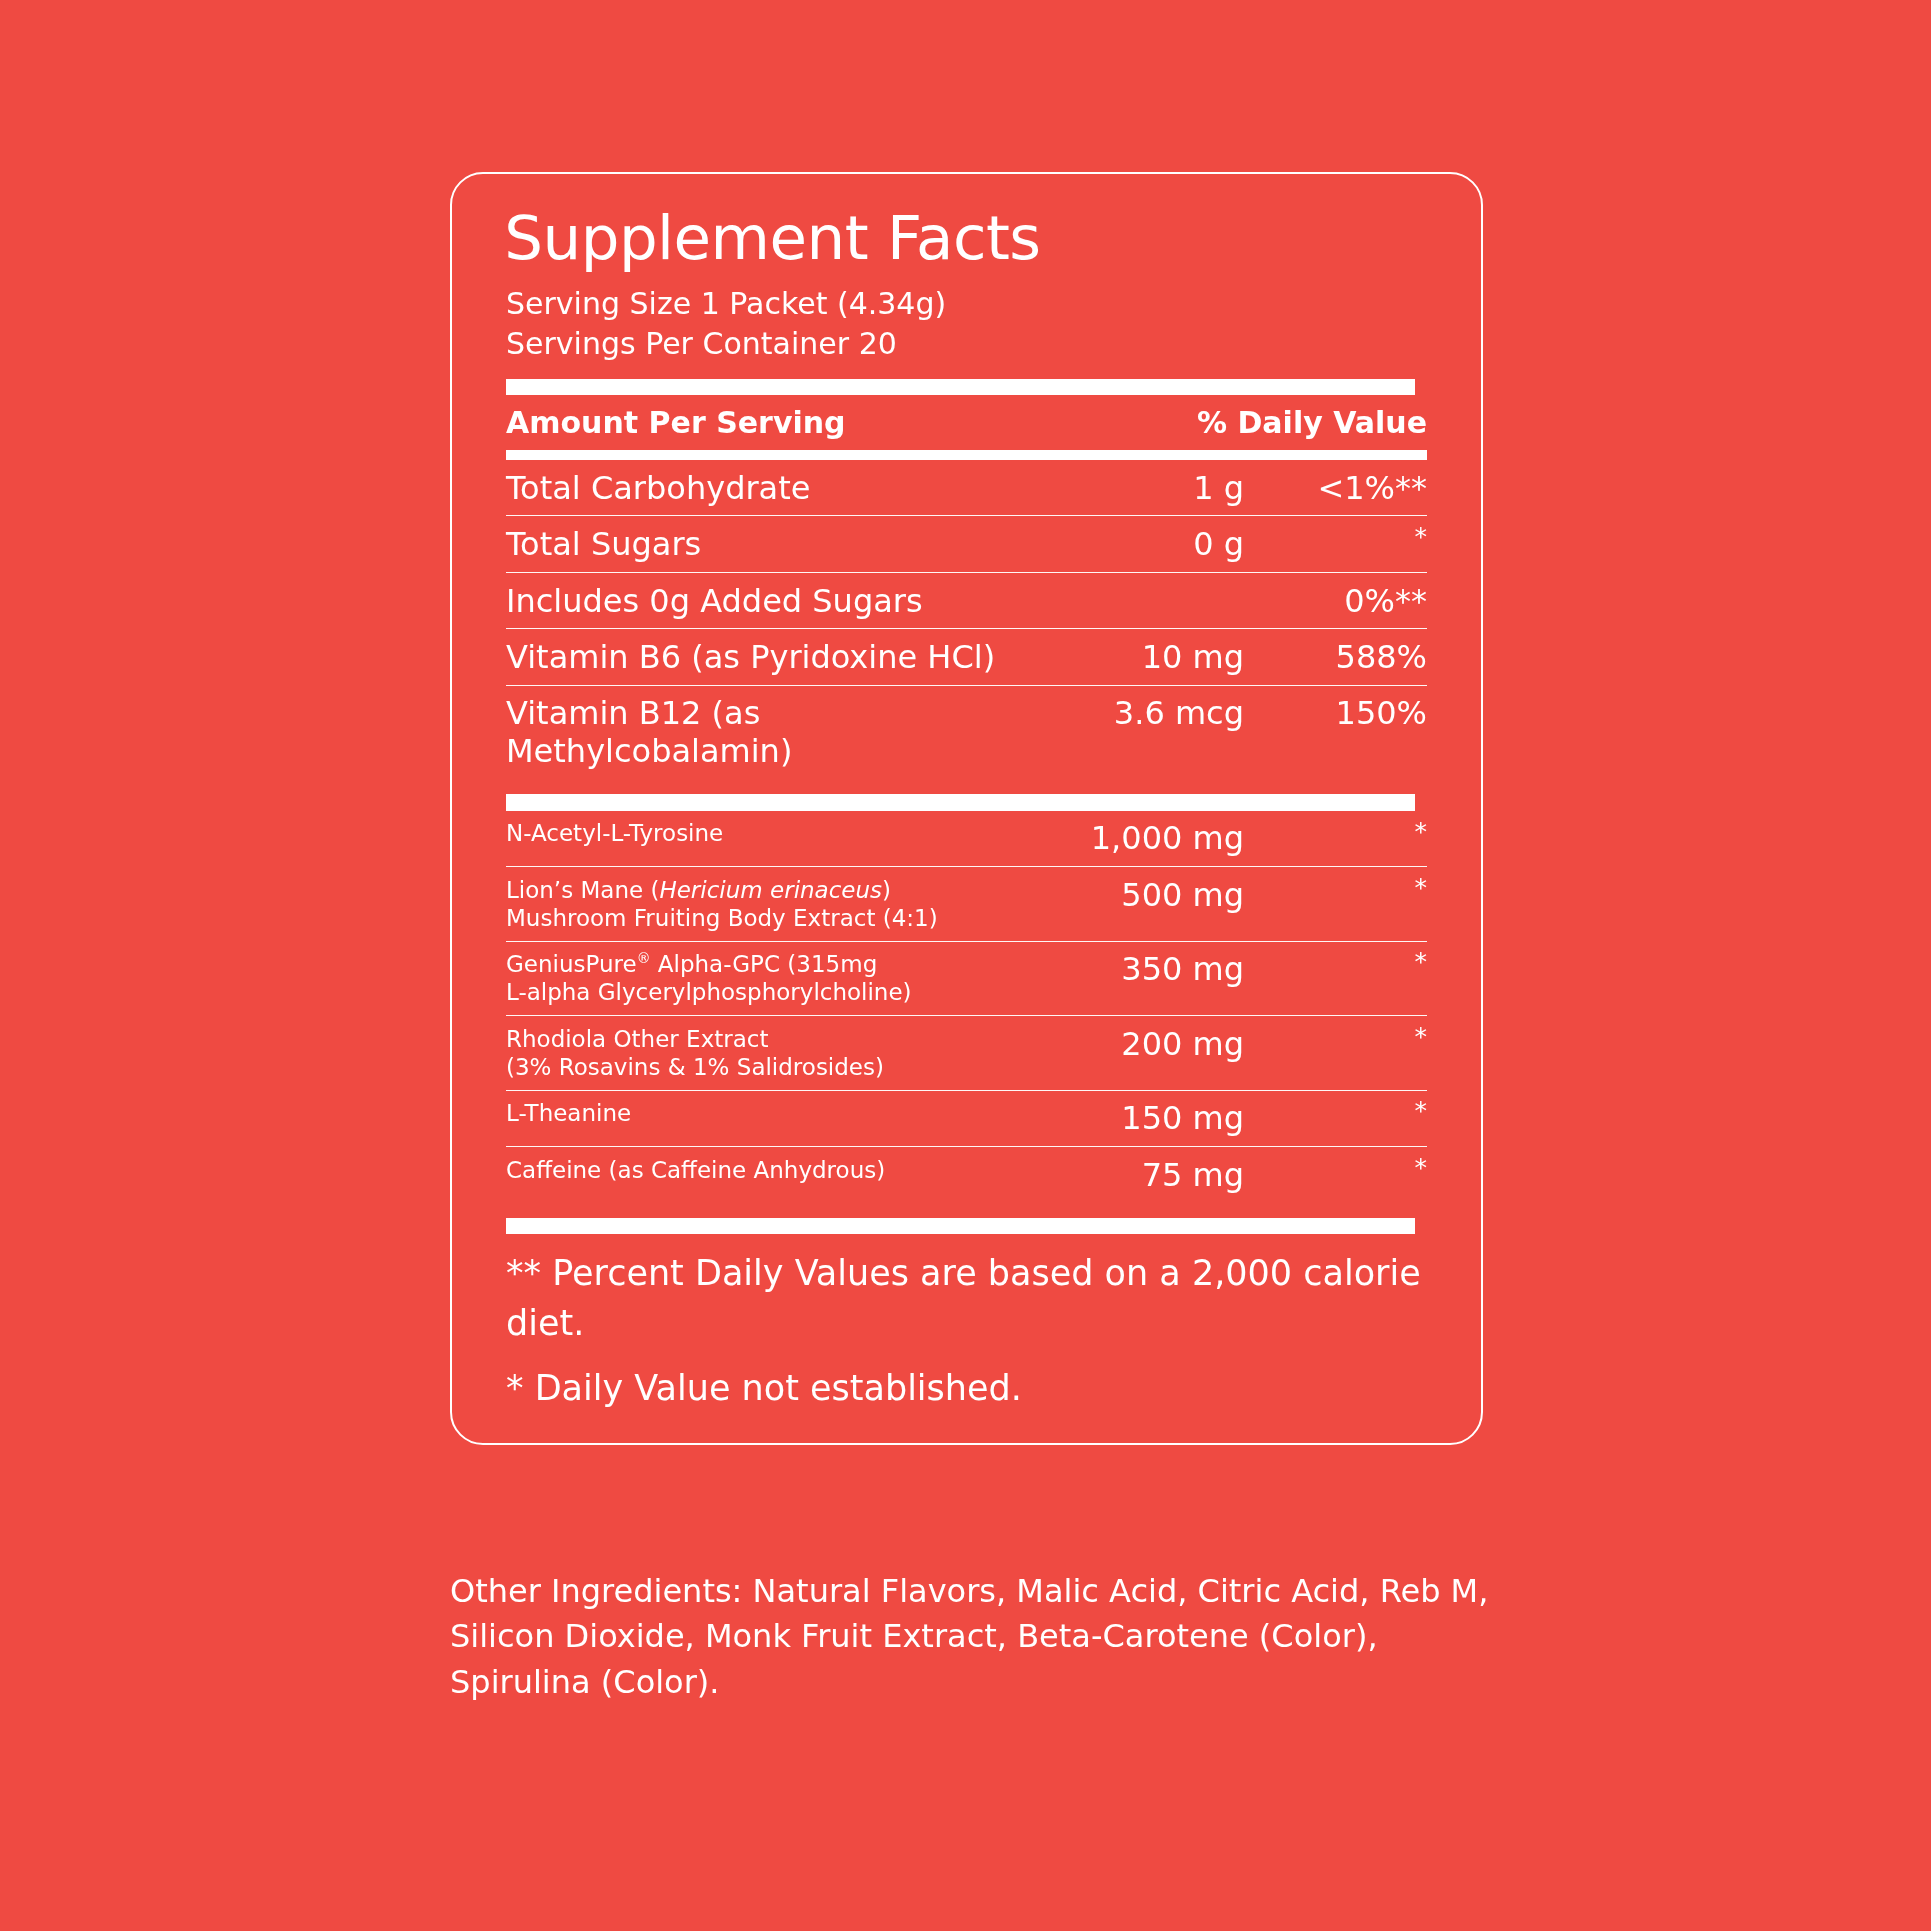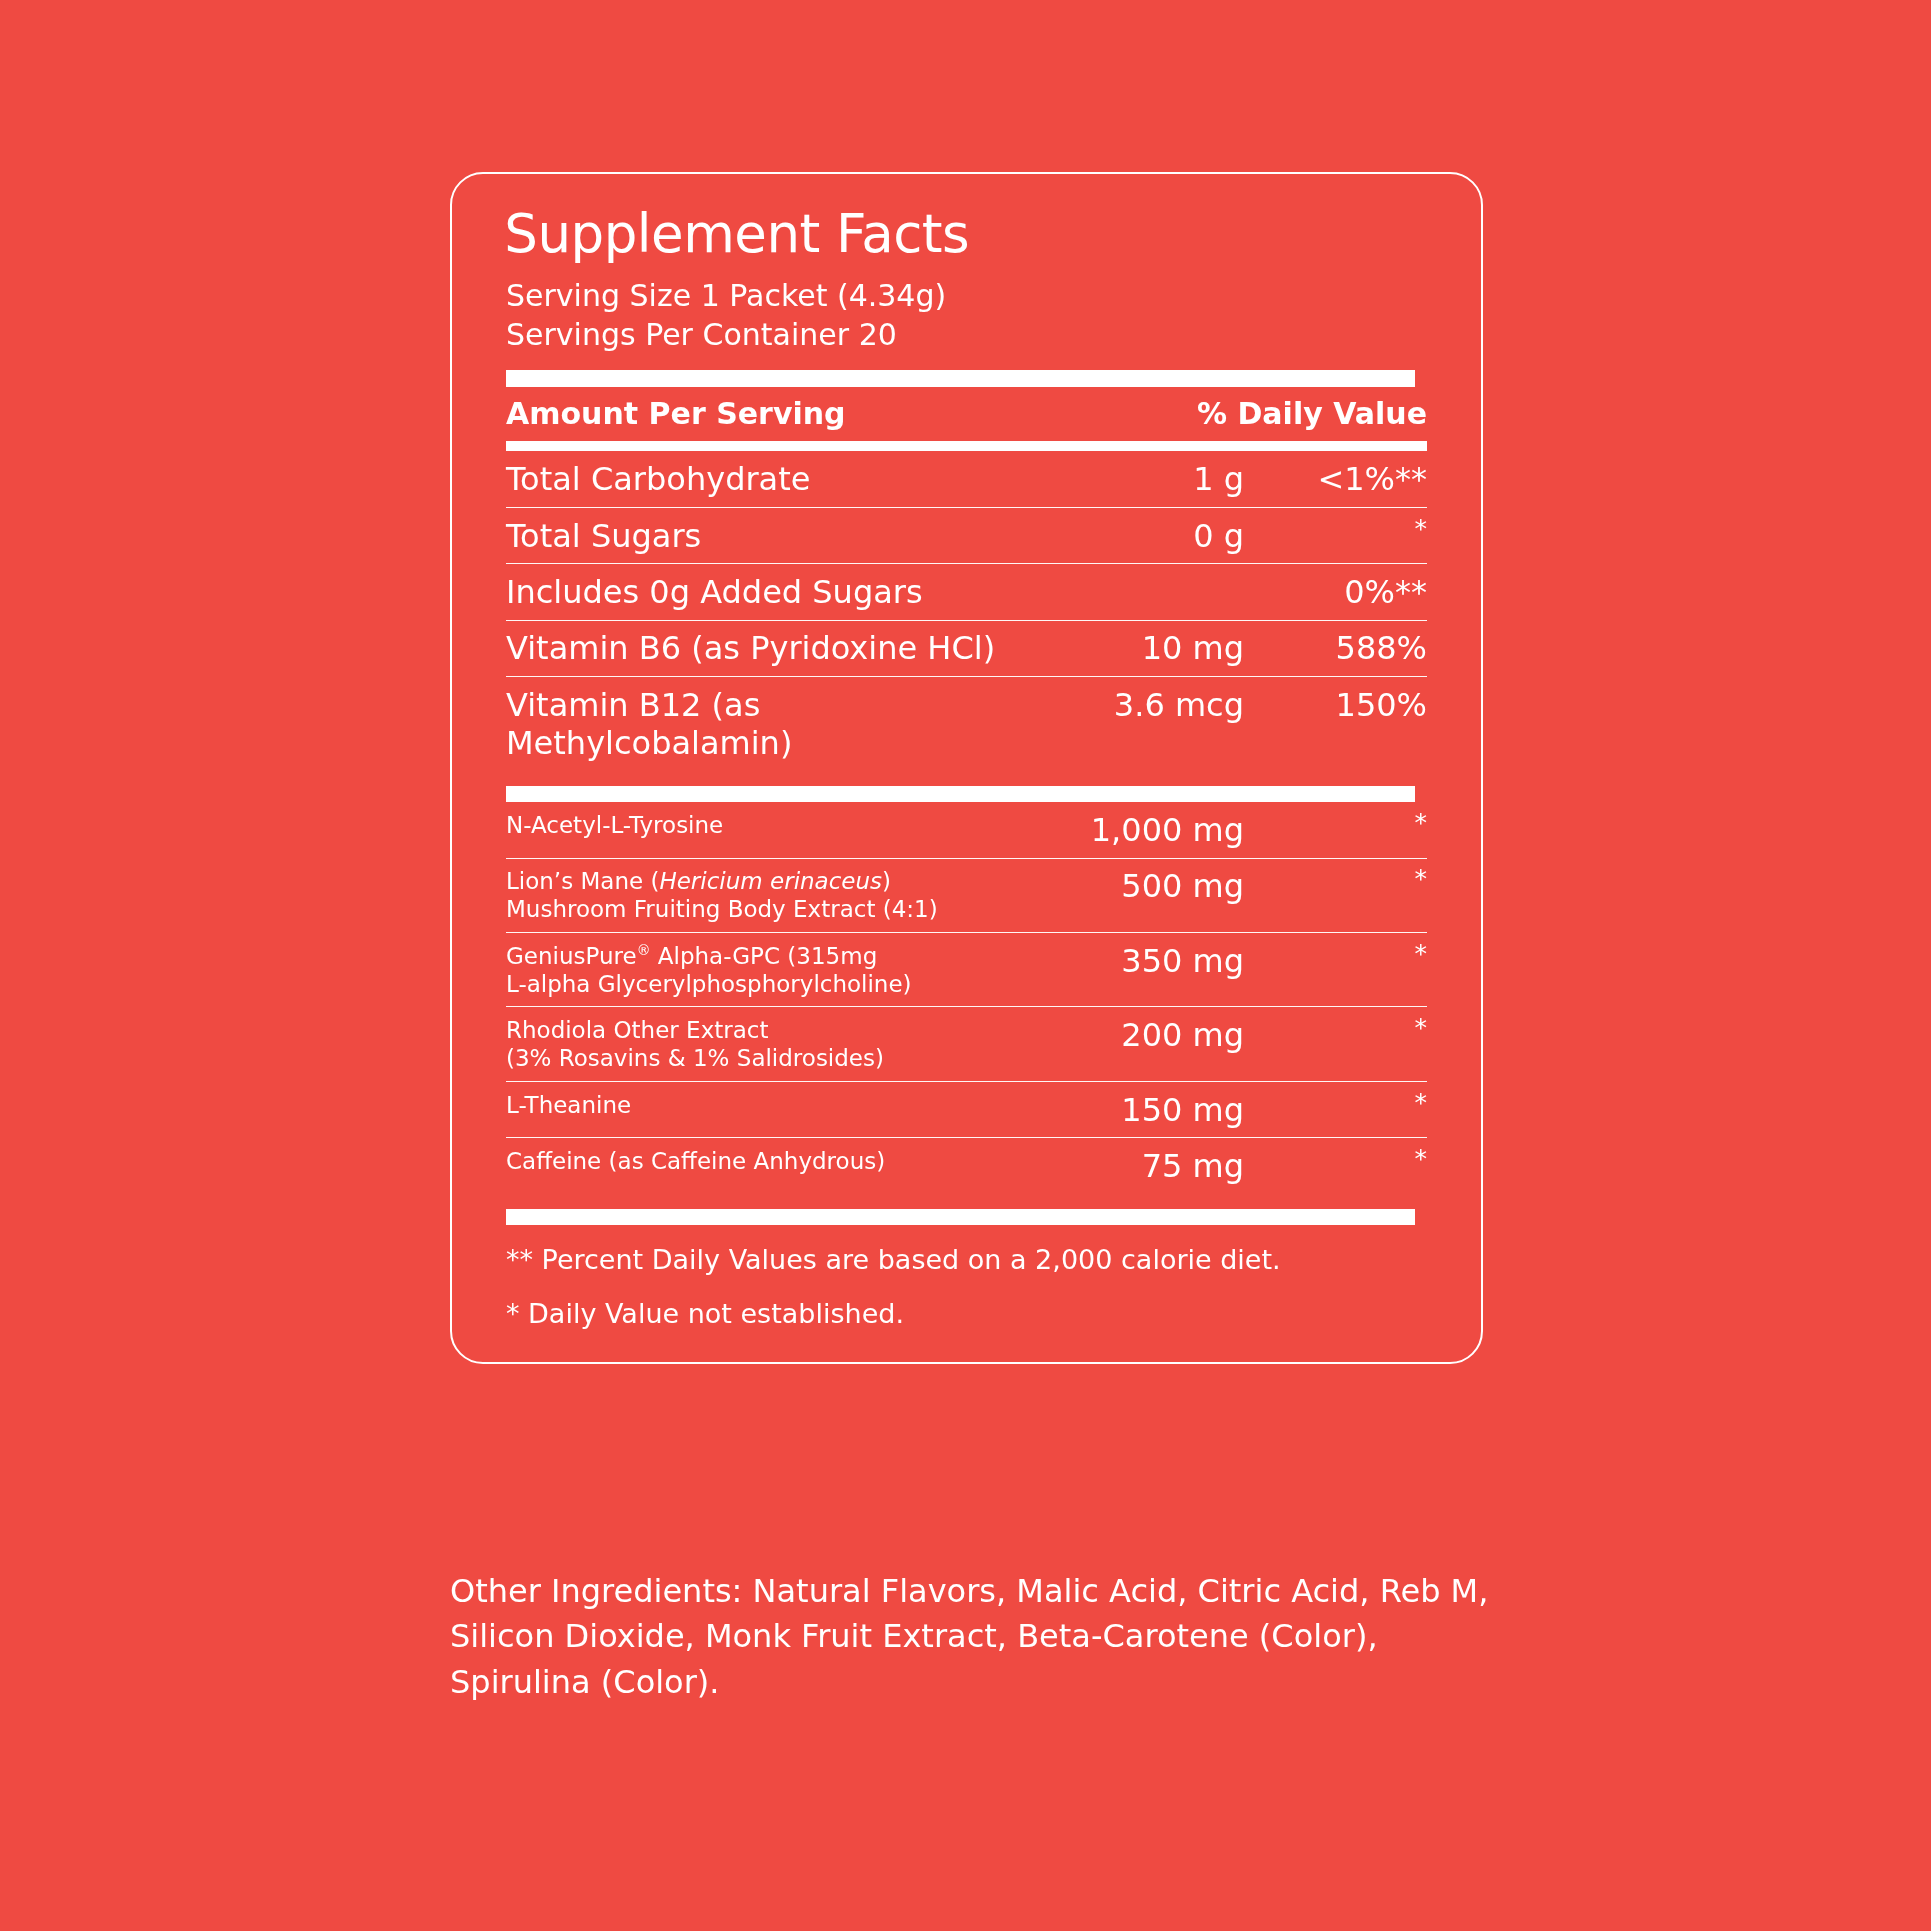--- a/index.html
+++ b/index.html
@@ -24,21 +24,21 @@
     position: absolute;
     left: 450px;
     top: 172px;
     width: 1033px;
     box-sizing: border-box;
     border: 2.9px solid #ffffff;
     border-radius: 33px;
     padding: 25px 33px 29px 33px;
   }
   .title {
-    font-size: 53px;
+    font-size: 61px;
     line-height: 1.08;
     font-weight: 400;
     letter-spacing: -0.5px;
     margin: 5.8px 0 13.5px 19.3px;
     white-space: nowrap;
   }
   .serving-line {
     font-size: 30px;
     line-height: 1.32;
     margin-left: 21px;
@@ -84,21 +84,21 @@
   td.name { text-align: left; }
   td.amount { text-align: right; width: 193px; padding-right: 5.8px; }
   td.dv { text-align: right; width: 183px; }
   td.dv.star { font-size: 25px; vertical-align: top; padding-top: 5.8px; }
   .indent1 { padding-left: 31px; }
   .indent2 { padding-left: 58px; }
   .sub { font-size: 23px; line-height: 1.22; }
   em { font-style: italic; }
   .footnotes {
     margin: 15.4px 21px 0 21px;
-    font-size: 27px;
+    font-size: 35px;
     line-height: 1.42;
   }
   .other {
     position: absolute;
     left: 450px;
     top: 1569px;
     width: 1052px;
     font-size: 32px;
     line-height: 1.42;
   }

